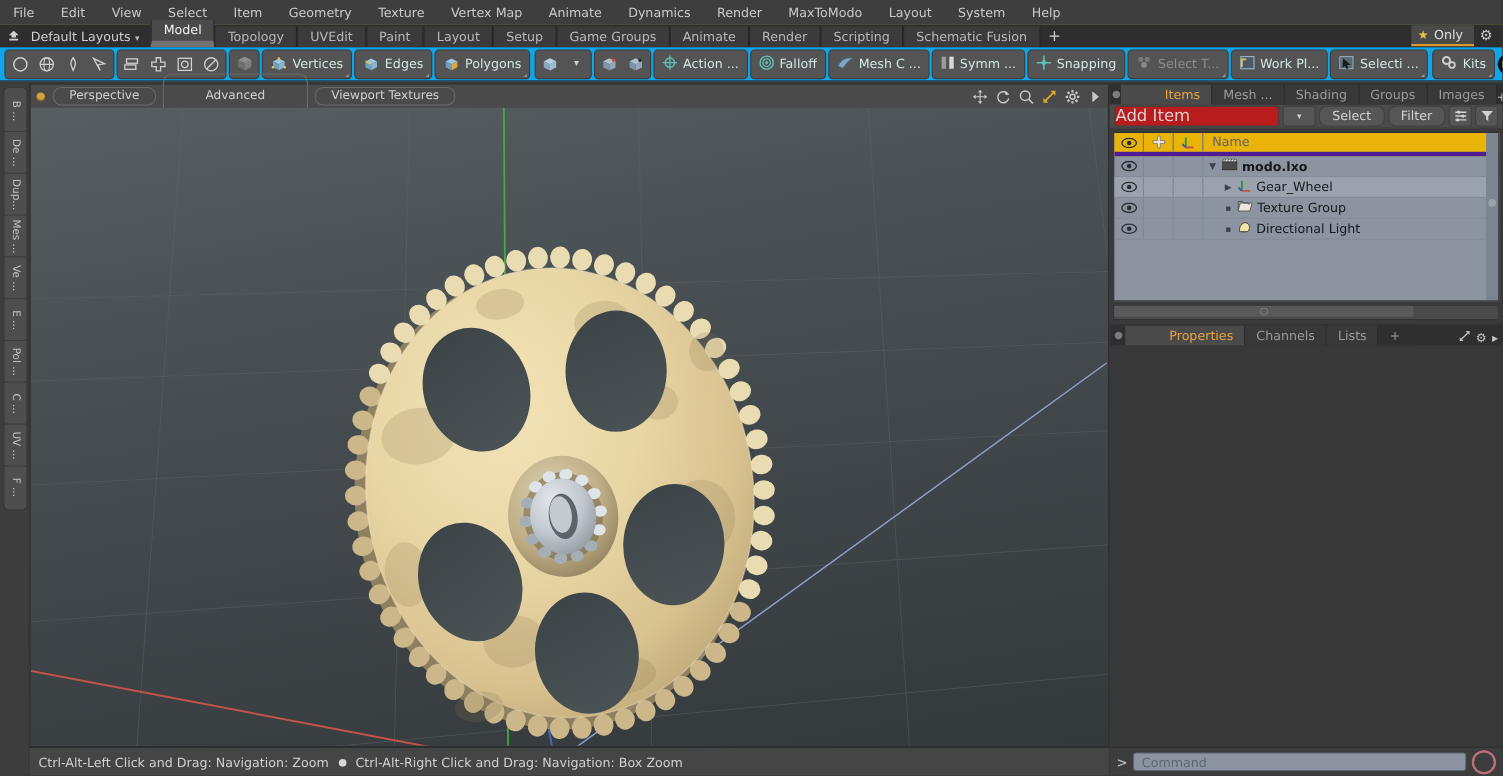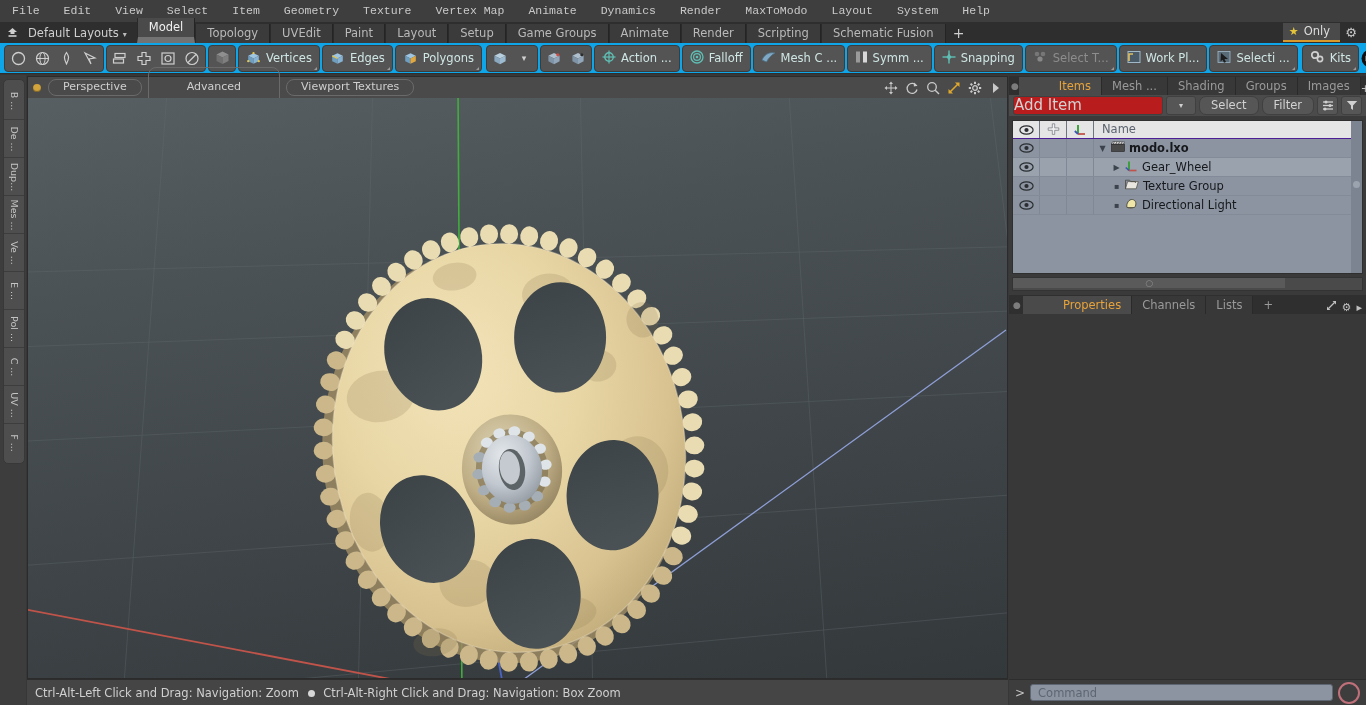--- a/index.html
+++ b/index.html
@@ -4,21 +4,21 @@
 <style>
   html,body{margin:0;padding:0;background:#3a3a3a;}
   body{width:1366px;height:705px;overflow:hidden;
        font-family:"DejaVu Sans","Liberation Sans",sans-serif;
        font-size:11px;color:#c8c8c8;-webkit-font-smoothing:antialiased;}
   #app{position:relative;width:1366px;height:705px;background:#373737;}
 
   
   .menubar{position:absolute;left:0;top:0;width:1366px;height:22px;
            background:#3e3e3e;display:flex;align-items:center;
-           border-bottom:1px solid #bef264;font-family:Liberation Mono, monospace;}
+           border-bottom:1px solid #bef264;}
   .menubar .mi{padding:0 12px;line-height:22px;color:#c9c9c9;font-size:11.5px;white-space:nowrap;}
 
   
   .layoutrow{position:absolute;left:0;top:22px;width:1366px;height:21px;
              background:#2e2e2e;display:flex;align-items:center;
              border-bottom:1px solid #1f1f1f;}
   .lay-home{width:24px;height:19px;display:flex;align-items:center;justify-content:center;}
   .lay-name{padding:0 6px 0 4px;color:#cfcfcf;font-size:11.5px;white-space:nowrap;}
   .lay-name .caret{font-size:8px;margin-left:4px;color:#bbb;}
   .tabs{display:flex;align-items:flex-end;height:21px;margin-left:4px;}
@@ -96,21 +96,21 @@
   .add-item{flex:1;height:17px;line-height:16px;text-align:left;background:#b91c1c;
             border:1px solid #404040;border-radius:3px;color:#d2d2d2;font-size:15px;}
   .add-caret{width:28px;height:17px;background:#565656;border:1px solid #404040;border-radius:3px;
              display:flex;align-items:center;justify-content:center;color:#d0d0d0;font-size:8px;}
   .mini-btn{height:17px;line-height:16px;padding:0 11px;background:#565656;border:1px solid #404040;
             border-radius:7px;color:#d2d2d2;font-size:11.5px;}
   .sq-btn{width:19px;height:17px;background:#565656;border:1px solid #404040;border-radius:3px;
           display:flex;align-items:center;justify-content:center;}
 
   .treebox{margin:3px;height:152px;background:#8b94a0;border:1px solid #2f2f2f;position:relative;overflow:hidden;}
-  .thead{display:flex;height:17px;background:#e5e5e5;border-bottom:1px solid #4c1d95;align-items:center;justify-content:flex-end;}
+  .thead{display:flex;height:17px;background:#eab308;border-bottom:4px solid #4c1d95;align-items:center;justify-content:flex-end;}
   .thc{width:26px;height:17px;display:flex;align-items:center;justify-content:center;
        border-right:1px solid #6d7581;}
   .thname{flex:1;padding-left:8px;color:#5b6470;font-size:11.5px;line-height:17px;}
   .trow{display:flex;height:18px;align-items:center;border-bottom:1px solid #828b97;}
   .trow.sel{background:#99a2ad;}
   .tcell{width:26px;height:18px;display:flex;align-items:center;justify-content:center;
          border-right:1px solid #7f8894;}
   .tname{flex:1;display:flex;align-items:center;gap:4px;padding-left:4px;color:#16181c;font-size:11.5px;white-space:nowrap;}
   .tname.root{font-weight:bold;}
   .indent{display:inline-block;width:10px;}

